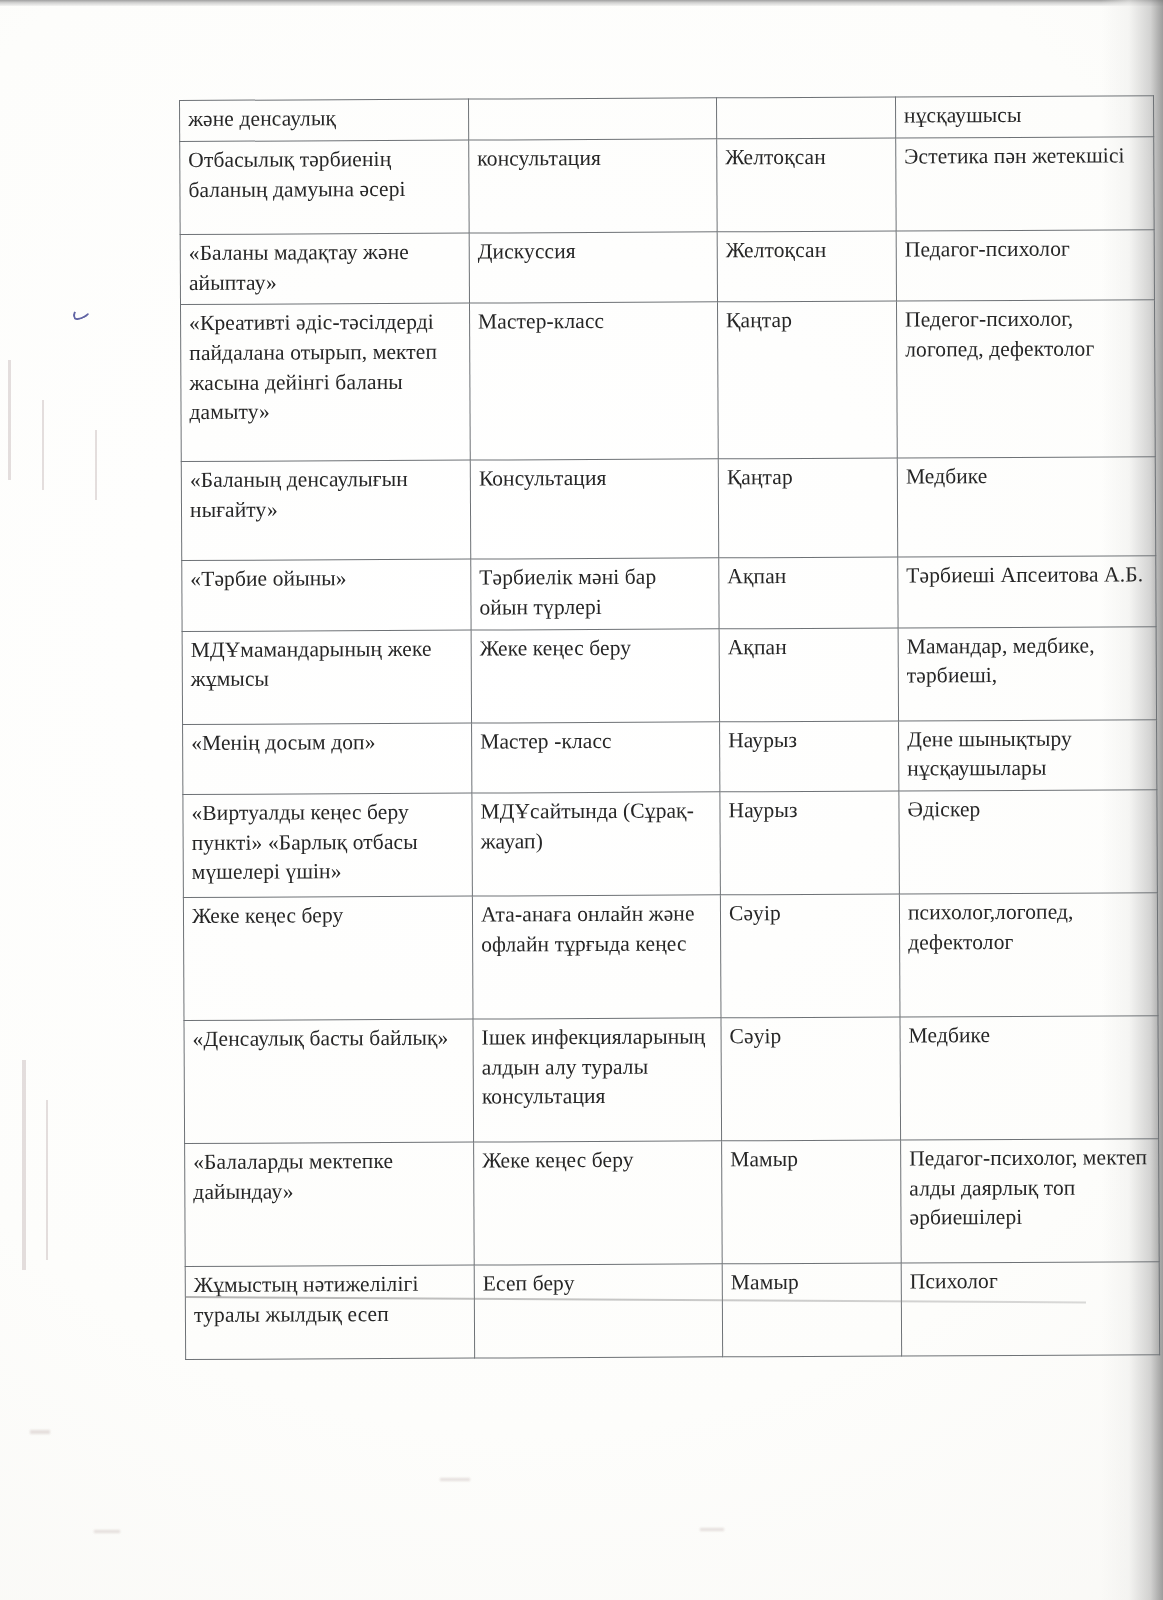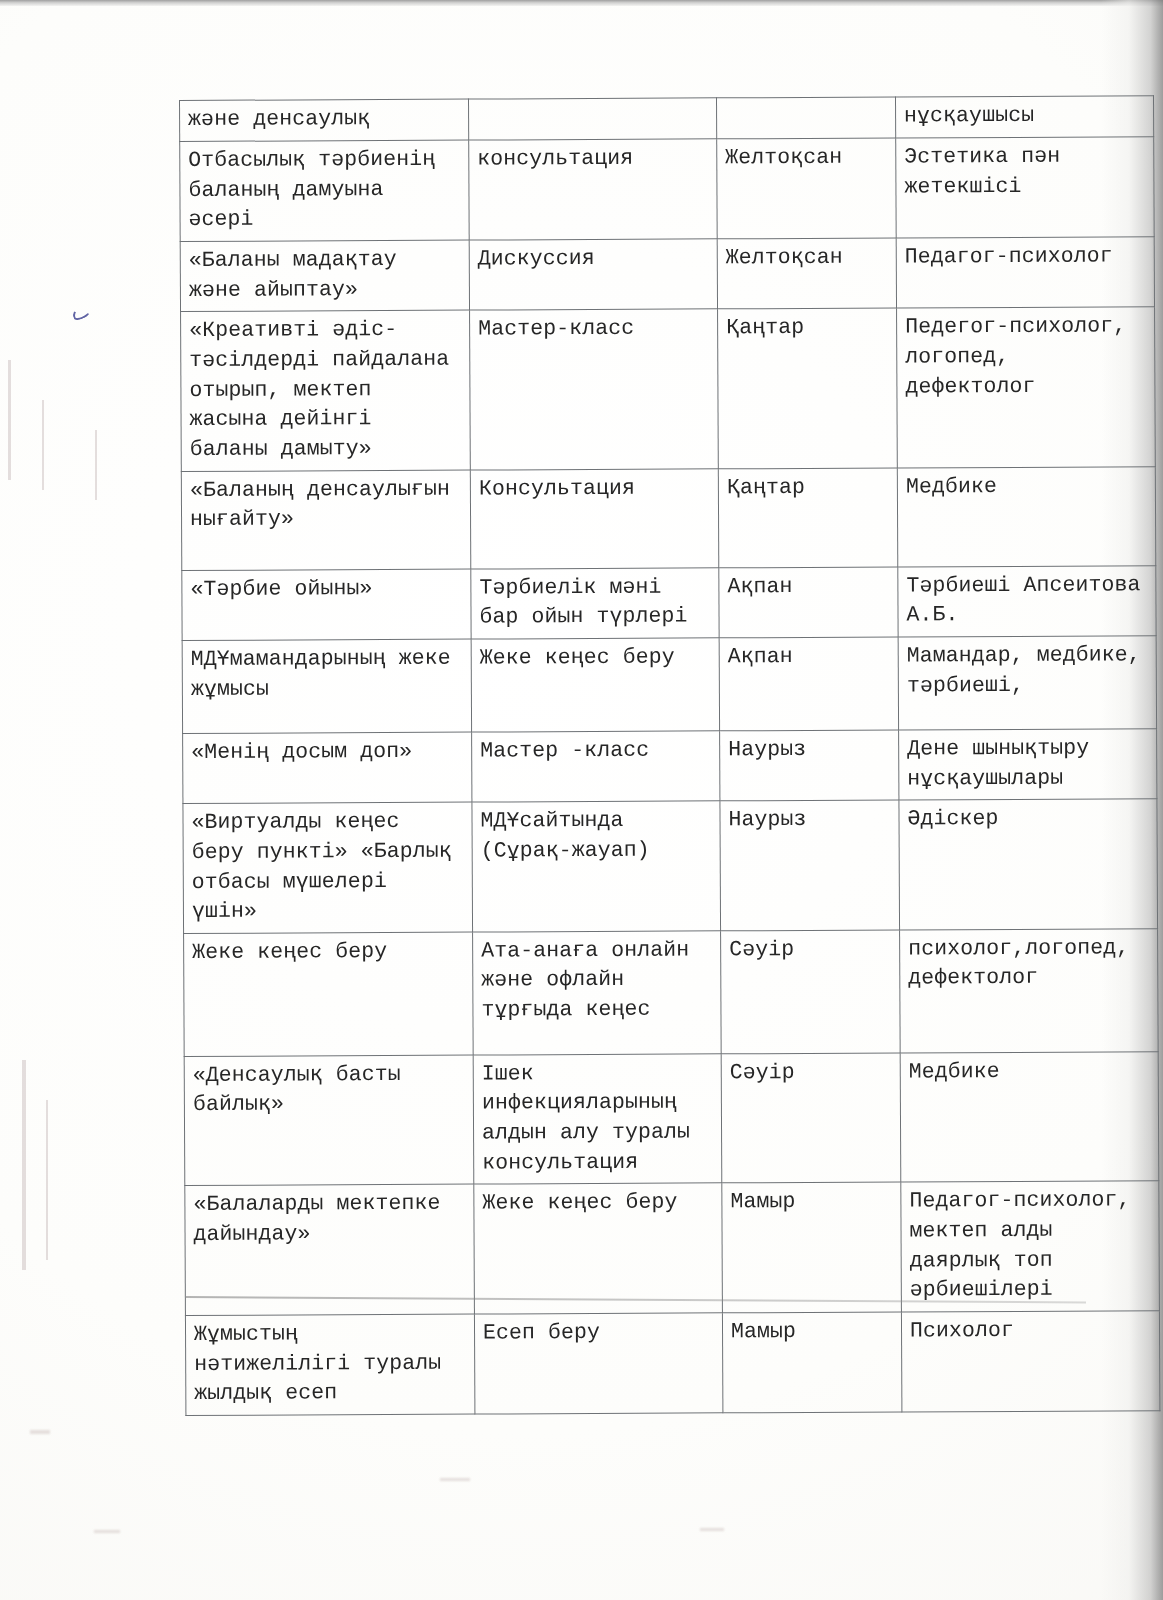--- a/index.html
+++ b/index.html
@@ -14,21 +14,20 @@
     position: relative;
     overflow: hidden;
     font-family: "Liberation Serif", "DejaVu Serif", serif;
   }
 
   
   #page {
     position: absolute;
     inset: 0;
     background: #fdfdfc;
-    font-family: Liberation Mono, monospace;
   }
   
   #paper-tone {
     position: absolute;
     inset: 0;
     background:
       radial-gradient(ellipse 120% 90% at 45% 40%, #ffffff 0%, #fdfdfb 55%, #f7f6f3 100%);
     pointer-events: none;
   }
   

